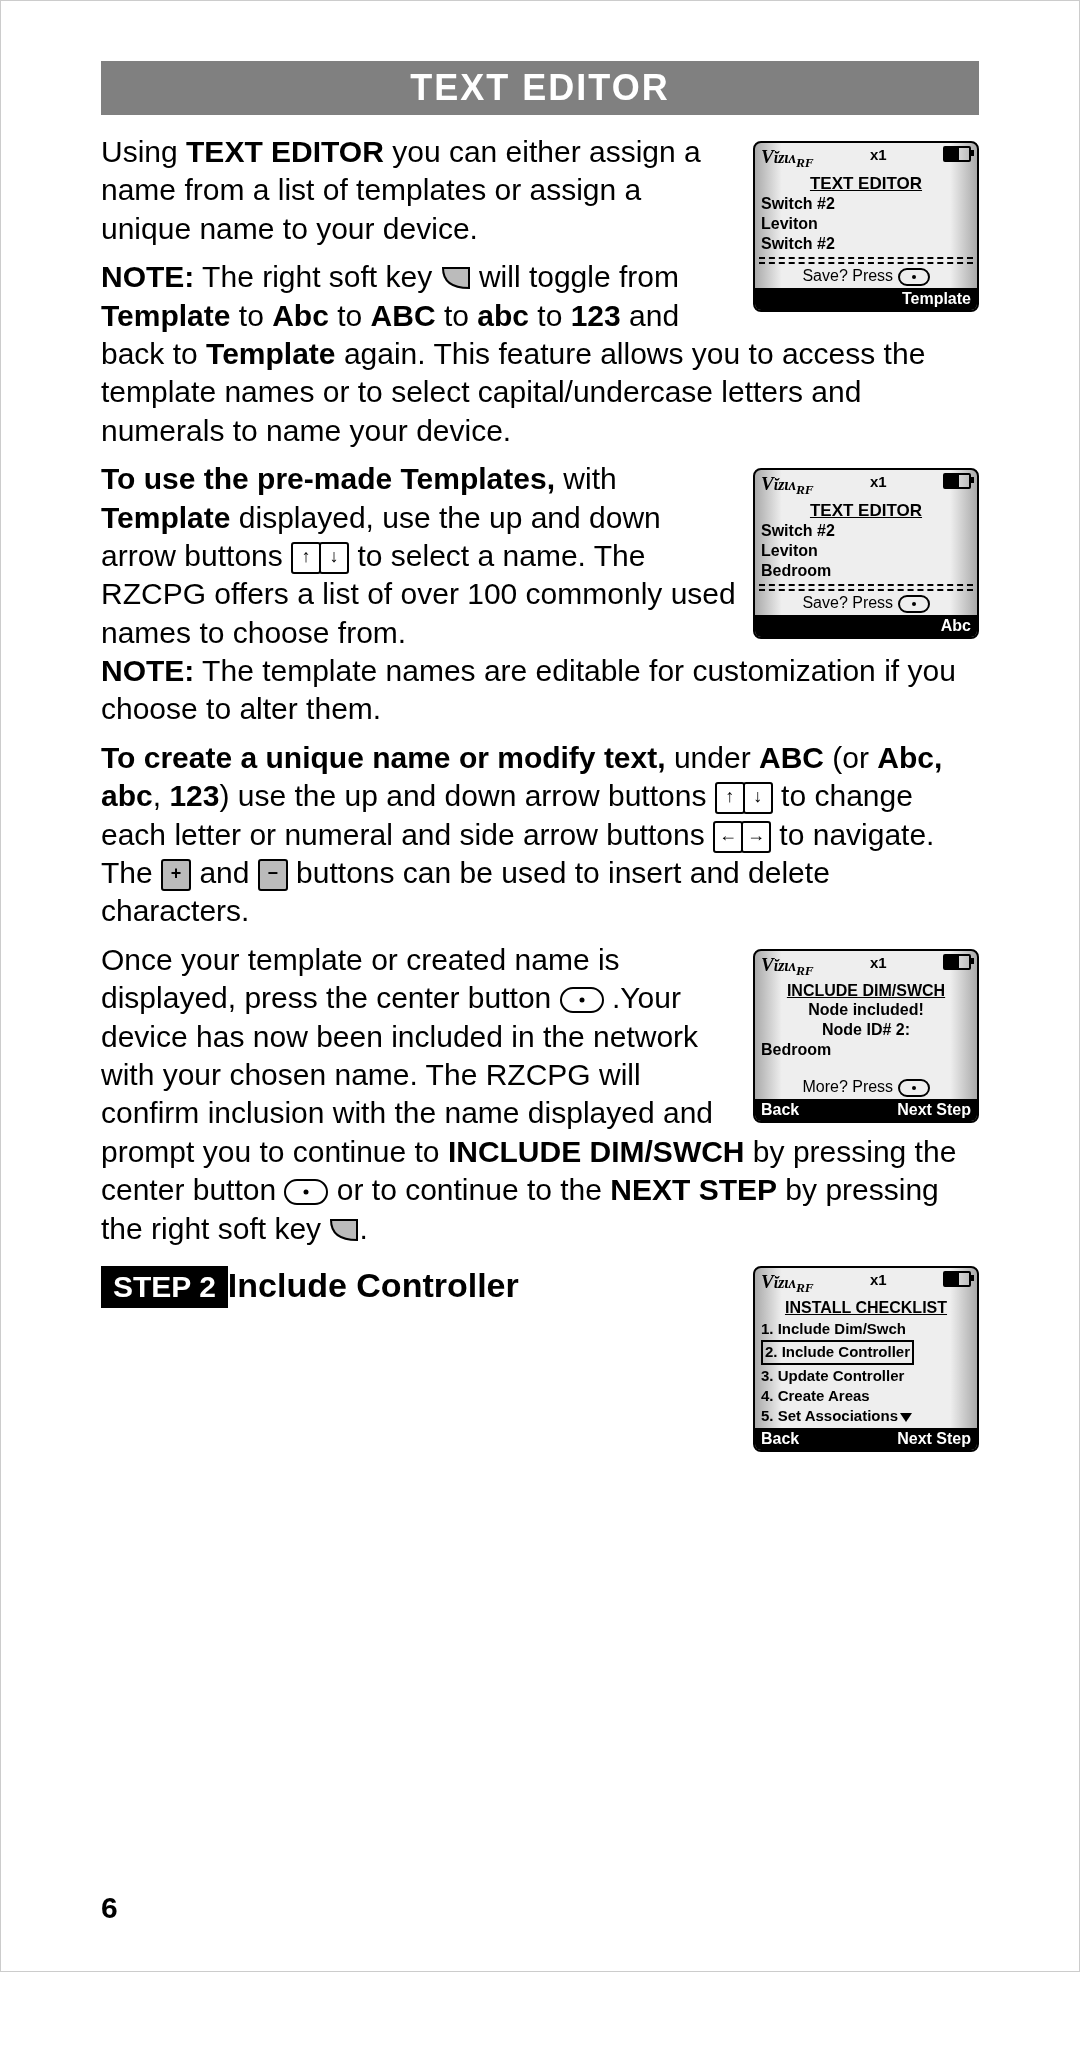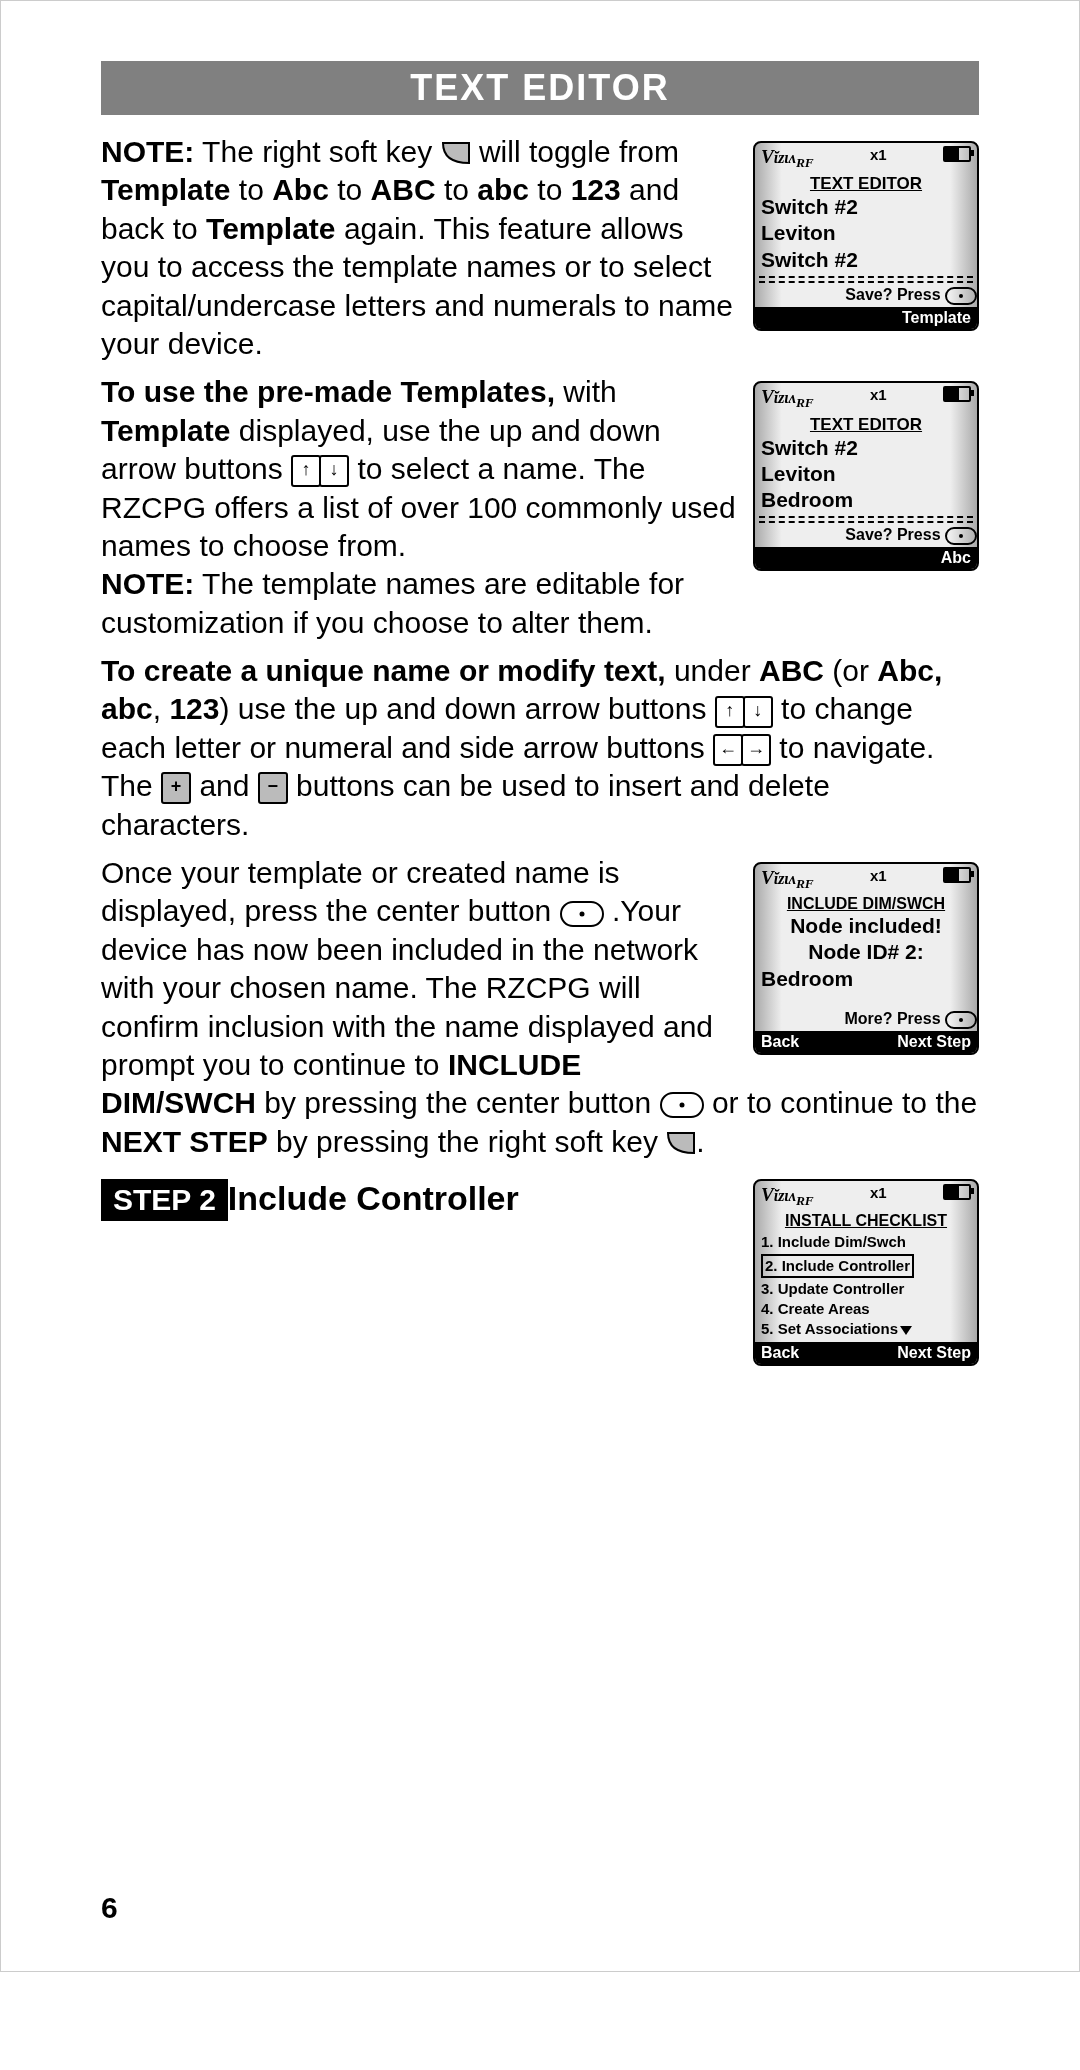--- a/index.html
+++ b/index.html
@@ -10,24 +10,24 @@
   .clearfix::after{content:"";display:block;clear:both}
   .screen{float:right;margin:8px 0 8px 14px;width:222px;border:2px solid #000;border-radius:8px;background:linear-gradient(90deg,#aaa 0%,#eee 12%,#eee 88%,#aaa 100%);overflow:hidden;font-family:Arial,sans-serif}
   .s-top{display:flex;justify-content:space-between;align-items:flex-start;padding:3px 6px;font-size:15px;font-weight:bold}
   .brand{font-family:serif;font-style:italic;font-weight:bold;font-size:16px}
   .brand .v{font-size:19px}
   .s-top .sig{font-weight:bold}
   .batt{display:inline-block;width:24px;height:12px;border:2px solid #000;border-radius:2px;position:relative}
   .batt::after{content:"";position:absolute;right:-5px;top:2px;width:3px;height:6px;background:#000}
   .batt i{display:block;height:100%;width:60%;background:#000}
   .s-title{text-align:center;font-weight:bold;font-size:17px;text-decoration:underline;margin:0 4px}
-  .s-body{padding:0 6px;font-size:21px;line-height:1.25}
+  .s-body{padding:0 6px;font-size:16px;line-height:1.25}
   .s-body .b{font-weight:bold}
   .dash{border:none;border-top:2px dashed #000;margin:3px 4px}
-  .s-save{text-align:right;font-weight:bold;font-size:16px;margin:2px 0 2px}
+  .s-save{text-align:center;font-weight:normal;font-size:16px;margin:2px 0 2px}
   .pill{display:inline-block;width:28px;height:14px;border:2px solid #000;border-radius:10px;vertical-align:middle;position:relative}
   .pill.dot::after{content:"";position:absolute;left:50%;top:50%;width:4px;height:4px;background:#000;border-radius:50%;transform:translate(-50%,-50%)}
   .s-foot{background:#000;color:#fff;font-size:16px;font-weight:bold;padding:2px 6px;display:flex;justify-content:space-between}
   .s-foot.right{justify-content:flex-end}
   .key{display:inline-block;border:2px solid #000;border-radius:3px;height:28px;width:26px;text-align:center;vertical-align:middle;font-size:18px;line-height:24px;font-weight:bold}
   .key + .key{margin-left:-2px}
   .soft{display:inline-block;width:30px;height:26px;vertical-align:middle}
   .soft svg{display:block}
   .ovalbtn{display:inline-block;border:2px solid #000;border-radius:14px;width:40px;height:22px;vertical-align:middle;position:relative}
   .ovalbtn::after{content:"";position:absolute;left:50%;top:50%;width:5px;height:5px;background:#000;border-radius:50%;transform:translate(-50%,-50%)}
@@ -61,20 +61,23 @@
       <div class="b">Switch #2</div>
     </div>
     <hr class="dash">
       <hr class="dash">
     <div class="s-save"><span>Save? Press</span> <span class="pill dot"></span></div>
     <div class="s-foot right">
         <span>Template</span>
       </div>
   </div>
 
+  <p>
+    <span>Using </span><b>TEXT EDITOR</b><span> you can either assign a name from a list of templates or assign a unique name to your device.</span>
+  </p>
 
   <p>
     <b>NOTE:</b><span> The right soft key </span>
     <span class="soft"><svg viewBox="0 0 30 26">
           <path d="M2 2 Q2 22 28 22 L28 2 Z" fill="#bbb" stroke="#000" stroke-width="2"></path>
         </svg></span>
     <span> will toggle from </span><b>Template</b><span> to </span><b>Abc</b><span> to </span><b>ABC</b><span> to </span><b>abc</b><span> to </span><b>123</b><span> and back to </span><b>Template</b><span> again. This feature allows you to access the template names or to select capital/undercase letters and numerals to name your device.</span>
   </p>
 
   <div class="clearfix"></div>

